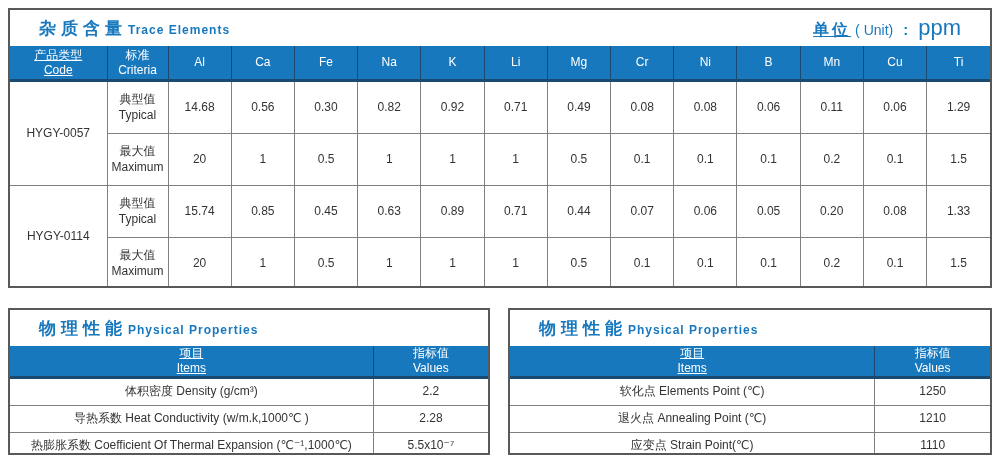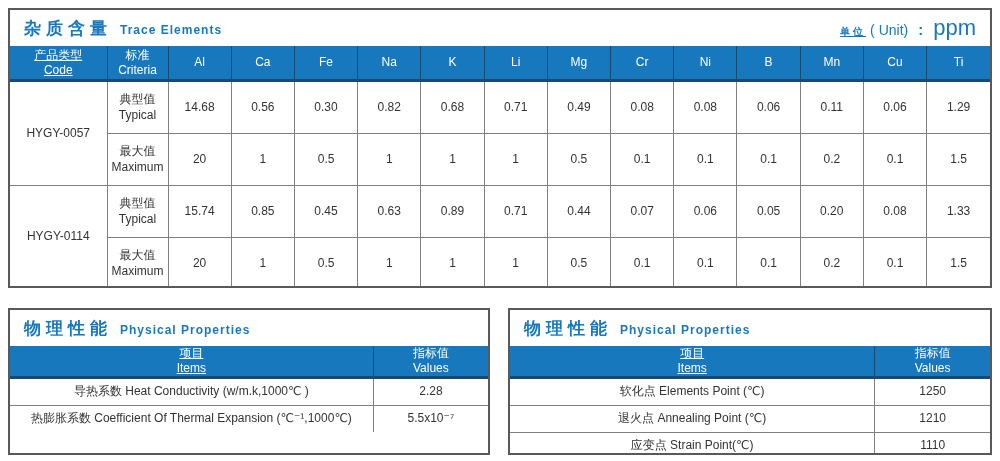--- a/index.html
+++ b/index.html
@@ -11,26 +11,26 @@
   .panel {
     position:absolute; box-sizing:border-box;
     border:2px solid #58595b; background:#fff; overflow:hidden;
   }
   #trace-panel { left:8px; top:8px;  width:984px; height:280px; }
   #phys-left   { left:8px; top:308px; width:482px; height:147px; }
   #phys-right  { left:508px; top:308px; width:484px; height:147px; }
 
   .titlebar {
     display:flex; align-items:center; justify-content:space-between;
-    height:36px; padding:0 14px;
+    height:36px; padding:0 29px;
   }
   .titlebar .left, .titlebar .right { display:flex; align-items:baseline; }
   .title-zh { color:#1878be; font-size:17px; font-weight:bold; letter-spacing:5px; }
-  .title-en { color:#1878be; font-size:12px; font-weight:bold; letter-spacing:1px; margin-left:8px; }
-  .unit-zh    { color:#1878be; font-size:10px; font-weight:bold; letter-spacing:3px;text-decoration:underline; }
+  .title-en { color:#1878be; font-size:12px; font-weight:bold; letter-spacing:1px; margin-left:1px; }
+  .unit-zh    { color:#1878be; font-size:16px; font-weight:bold; letter-spacing:3px;text-decoration:underline; }
   .unit-paren { color:#1878be; font-size:14px; margin-left:4px; }
   .unit-colon { color:#1878be; font-size:15px; margin:0 10px; font-weight:bold; }
   .unit-val   { color:#1878be; font-size:22px; }
 
   table { width:100%; border-collapse:collapse; table-layout:fixed; }
   th {
     background:#1878be; color:#ffffff; font-weight:normal; font-size:12px;
     border:1px solid #1a4a70; border-top:none; border-bottom:3px solid #1a4a70;
     text-align:center; vertical-align:middle; padding:0; line-height:1.25;
   }
@@ -116,21 +116,21 @@
       <tr>
         <td rowspan="2">HYGY-0057</td>
         <td>
           <div>典型值</div>
           <div>Typical</div>
         </td>
         <td>14.68</td>
         <td>0.56</td>
         <td>0.30</td>
         <td>0.82</td>
-        <td>0.68</td>
+        <td>0.92</td>
         <td>0.71</td>
         <td>0.49</td>
         <td>0.08</td>
         <td>0.08</td>
         <td>0.06</td>
         <td>0.11</td>
         <td>0.06</td>
         <td>1.29</td>
       </tr>
       <tr>
@@ -214,20 +214,24 @@
           <div>Items</div>
         </th>
         <th>
           <div>指标值</div>
           <div>Values</div>
         </th>
       </tr>
     </thead>
     <tbody>
       <tr>
+        <td>体积密度 Density (g/cm³)</td>
+        <td>2.2</td>
+      </tr>
+      <tr>
         <td>导热系数 Heat Conductivity (w/m.k,1000℃ )</td>
         <td>2.28</td>
       </tr>
       <tr>
         <td>热膨胀系数 Coefficient Of Thermal Expansion (℃⁻¹,1000℃)</td>
         <td>5.5x10⁻⁷</td>
       </tr>
     </tbody>
   </table>
 </section>

